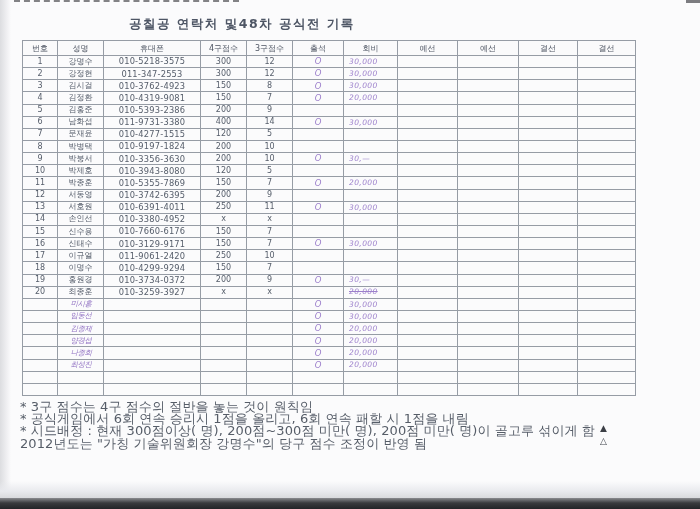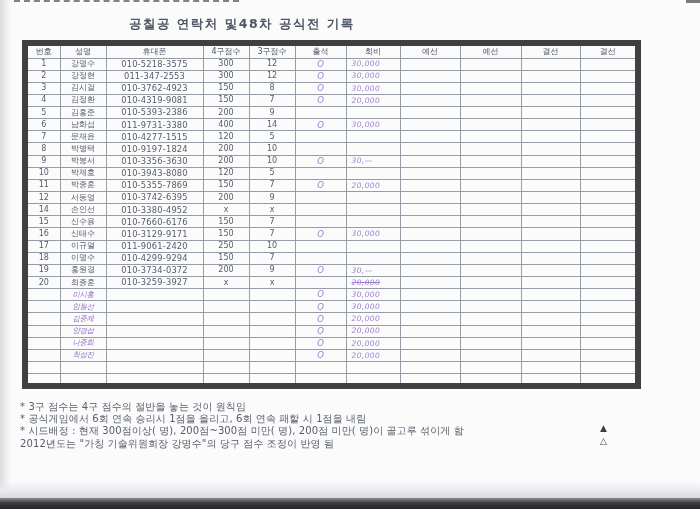--- a/index.html
+++ b/index.html
@@ -33,21 +33,21 @@
     font-size:12.5px; letter-spacing:1.5px; color:#4e5665; font-weight:bold;
   }
   table.sheet {
     position:absolute; left:22px; top:40px; width:613px;
     border-collapse:collapse; table-layout:fixed;
   }
   .sheet th, .sheet td {
     border:1px solid #969ca5; overflow:hidden; white-space:nowrap;
     text-align:center; vertical-align:middle;
   }
-  .sheet { border:6px solid #404040; }
+  .sheet { border:1px solid #404040; }
   .sheet th {
     height:15px; font-size:8px; font-weight:normal; color:#4d5462;
     background:#fafafb;
   }
   .sheet tbody tr { height:12.15px; }
   .sheet td { font-size:8px; color:#555d6a; line-height:1; }
   td.c-phone { font-size:8.3px; letter-spacing:.2px; }
   td.c-att, td.c-fee {
     color:#9d80cc; font-style:italic;
     font-size:7.5px;
@@ -55,21 +55,21 @@
   td.c-att { font-size:8.5px; }
   td.c-fee { text-align:left; padding-left:5px; letter-spacing:.4px;margin-left:9px; }
   td.c-fee.struck { text-decoration:line-through; }
   tr.hw td.c-name {
     color:#8f6fc2; font-style:italic; font-size:7.5px;
     transform:rotate(-2deg); letter-spacing:-.5px;
   }
   tr.hw:nth-child(odd) td.c-name { transform:rotate(2deg); }
   .footnotes {
     position:absolute; left:20px; top:401px;
-    font-size:10px; line-height:12.2px; color:#565d68; letter-spacing:.1px;
+    font-size:13px; line-height:12.2px; color:#565d68; letter-spacing:.1px;
   }
   .tri {
     position:absolute; left:600px; font-size:9px; color:#3b3f46; line-height:1;
   }
   .tri-filled { top:424px; }
   .tri-outline { top:437px; }
 </style>
 </head>
 <body>
 
@@ -261,20 +261,33 @@
       <td class="c-s4">200</td>
       <td class="c-s3">9</td>
       <td class="c-att"></td>
       <td class="c-fee"></td>
       <td class="c-pre1"></td>
       <td class="c-pre2"></td>
       <td class="c-fin1"></td>
       <td class="c-fin2"></td>
     </tr>
         <tr>
+      <td class="c-no">13</td>
+      <td class="c-name">서호원</td>
+      <td class="c-phone">010-6391-4011</td>
+      <td class="c-s4">250</td>
+      <td class="c-s3">11</td>
+      <td class="c-att">O</td>
+      <td class="c-fee">30,000</td>
+      <td class="c-pre1"></td>
+      <td class="c-pre2"></td>
+      <td class="c-fin1"></td>
+      <td class="c-fin2"></td>
+    </tr>
+        <tr>
       <td class="c-no">14</td>
       <td class="c-name">손인선</td>
       <td class="c-phone">010-3380-4952</td>
       <td class="c-s4">x</td>
       <td class="c-s3">x</td>
       <td class="c-att"></td>
       <td class="c-fee"></td>
       <td class="c-pre1"></td>
       <td class="c-pre2"></td>
       <td class="c-fin1"></td>

